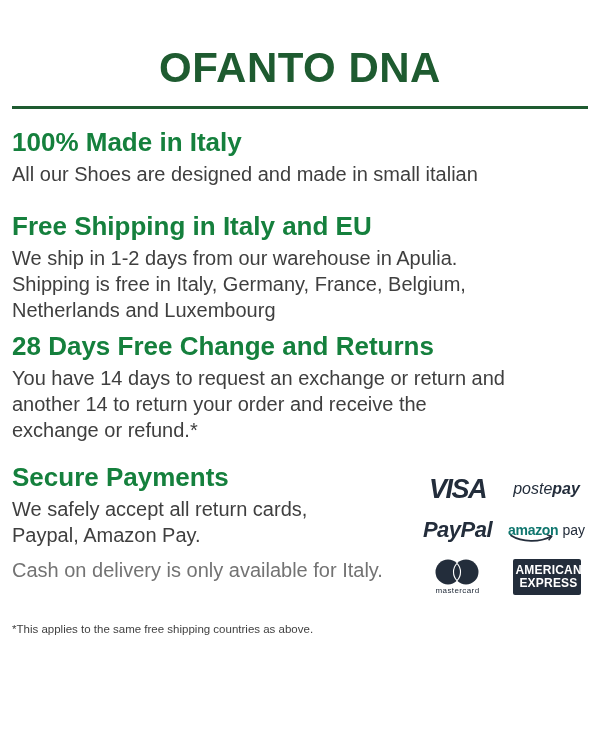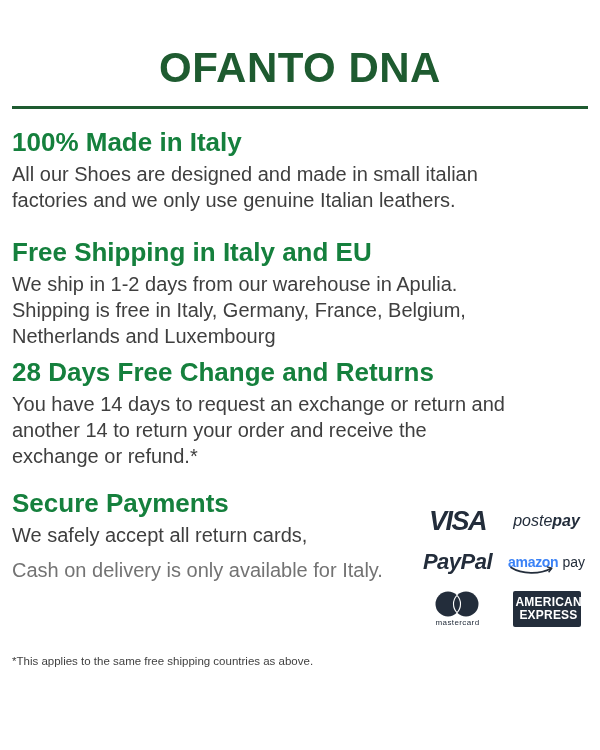--- a/index.html
+++ b/index.html
@@ -58,21 +58,21 @@
     margin-top: 12px;
     font-size: 20px;
     line-height: 20px;
     color: #737373;
     white-space: nowrap;
   }
   
   .payments {
     flex: 0 0 172px;
     width: 172px;
-    margin-top: 18px;
+    margin-top: 12px;
     display: grid;
     grid-template-columns: 1fr 1fr;
     grid-template-rows: 30px 30px 42px;
     row-gap: 11px;
     column-gap: 6px;
     align-items: center;
     justify-items: center;
     color: #232D3B;
   }
   .pay-cell { display: flex; align-items: center; justify-content: center; }
@@ -88,21 +88,21 @@
   .postepay .pp-bold { font-weight: 800; }
   .paypal-text {
     font-size: 22px;
     font-weight: 800;
     font-style: italic;
     letter-spacing: -0.5px;
     color: #232D3B;
   }
   .amazon { white-space: nowrap; }
   .amz-wrap { position: relative; display: inline-block; }
-  .amz-bold { font-weight: 800; font-size: 14px; letter-spacing: -0.3px; color: #3b82f6; }
+  .amz-bold { font-weight: 800; font-size: 14px; letter-spacing: -0.3px; color: #0f766e; }
   .amz-smile { position: absolute; left: 2px; bottom: -4px; }
   .amz-reg { font-weight: 400; font-size: 14px; margin-left: 4px; color: #232D3B; }
   .mastercard { flex-direction: column; line-height: 1; }
   .mc-label { font-size: 8px; letter-spacing: 0.4px; color: #232D3B; margin-top: 2px; }
   .amex-box {
     width: 68px;
     height: 36px;
     background: #232D3B;
     border-radius: 2px;
     display: flex;
@@ -135,41 +135,41 @@
 <div class="page">
 
   <div class="header">
     <h1 class="page-title">OFANTO DNA</h1>
     <div class="title-divider"></div>
   </div>
 
   <div class="section section-1">
     <h2 class="section-heading">100% Made in Italy</h2>
     <div class="body-line">All our Shoes are designed and made in small italian</div>
-    <div class="body-line">factories and we only use genuine Italian leathers.</div>
   </div>
 
   <div class="section section-2">
     <h2 class="section-heading">Free Shipping in Italy and EU</h2>
     <div class="body-line">We ship in 1-2 days from our warehouse in Apulia.</div>
     <div class="body-line">Shipping is free in Italy, Germany, France, Belgium,</div>
     <div class="body-line">Netherlands and Luxembourg</div>
   </div>
 
   <div class="section section-3">
     <h2 class="section-heading">28 Days Free Change and Returns</h2>
     <div class="body-line">You have 14 days to request an exchange or return and</div>
     <div class="body-line">another 14 to return your order and receive the</div>
     <div class="body-line">exchange or refund.*</div>
   </div>
 
   <div class="section section-4 split">
     <div class="split-left">
       <h2 class="section-heading">Secure Payments</h2>
       <div class="body-line">We safely accept all return cards,</div>
+      <div class="body-line">Paypal, Amazon Pay.</div>
       <div class="cash-note">Cash on delivery is only available for Italy.</div>
     </div>
 
     <div class="payments">
       <div class="pay-cell">
         <span class="visa-text">VISA</span>
       </div>
       <div class="pay-cell postepay">
         <span class="pp-reg">poste</span>
           <span class="pp-bold">pay</span>

